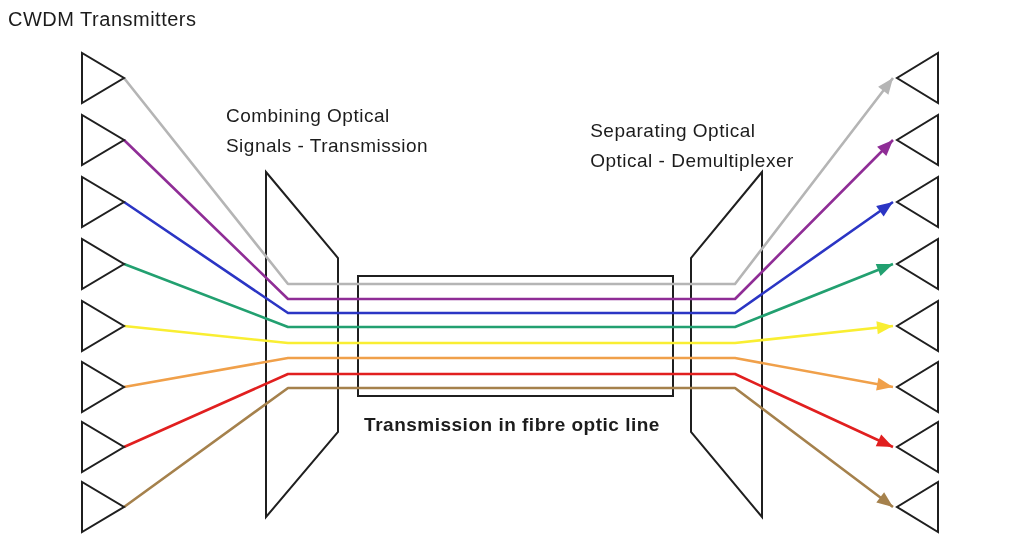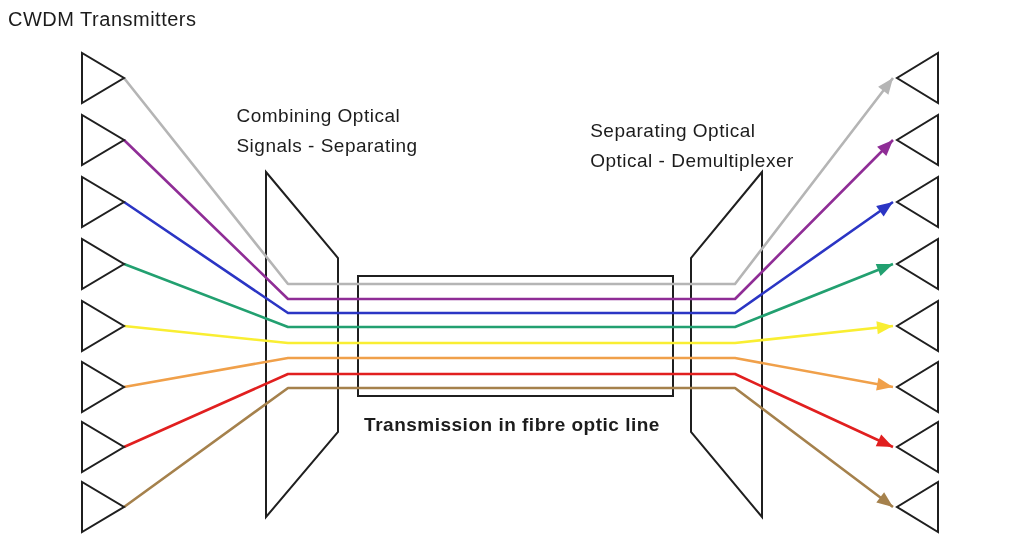--- a/index.html
+++ b/index.html
@@ -75,21 +75,21 @@
         <polygon points="938,422 938,472 897,447" fill="#ffffff" stroke="#1f1f1f" stroke-width="2" stroke-linejoin="miter"></polygon>
         <polygon points="938,482 938,532 897,507" fill="#ffffff" stroke="#1f1f1f" stroke-width="2" stroke-linejoin="miter"></polygon>
       </g>
     </svg>
 
   <div class="lbl title" style="left:8px;top:8px;">CWDM Transmitters</div>
 
 
   <div class="lbl center-label" style="left:327px;top:101px;">
     <div>Combining Optical</div>
-    <div>Signals - Separating</div>
+    <div>Signals - Transmission</div>
   </div>
 
   <div class="lbl center-label" style="left:692px;top:116px;">
     <div>Separating Optical</div>
     <div>Optical - Demultiplexer</div>
   </div>
 
   <div class="lbl center-label" style="left:512px;top:410px;font-weight:bold;">Transmission in fibre optic line</div>
 
 </div>

